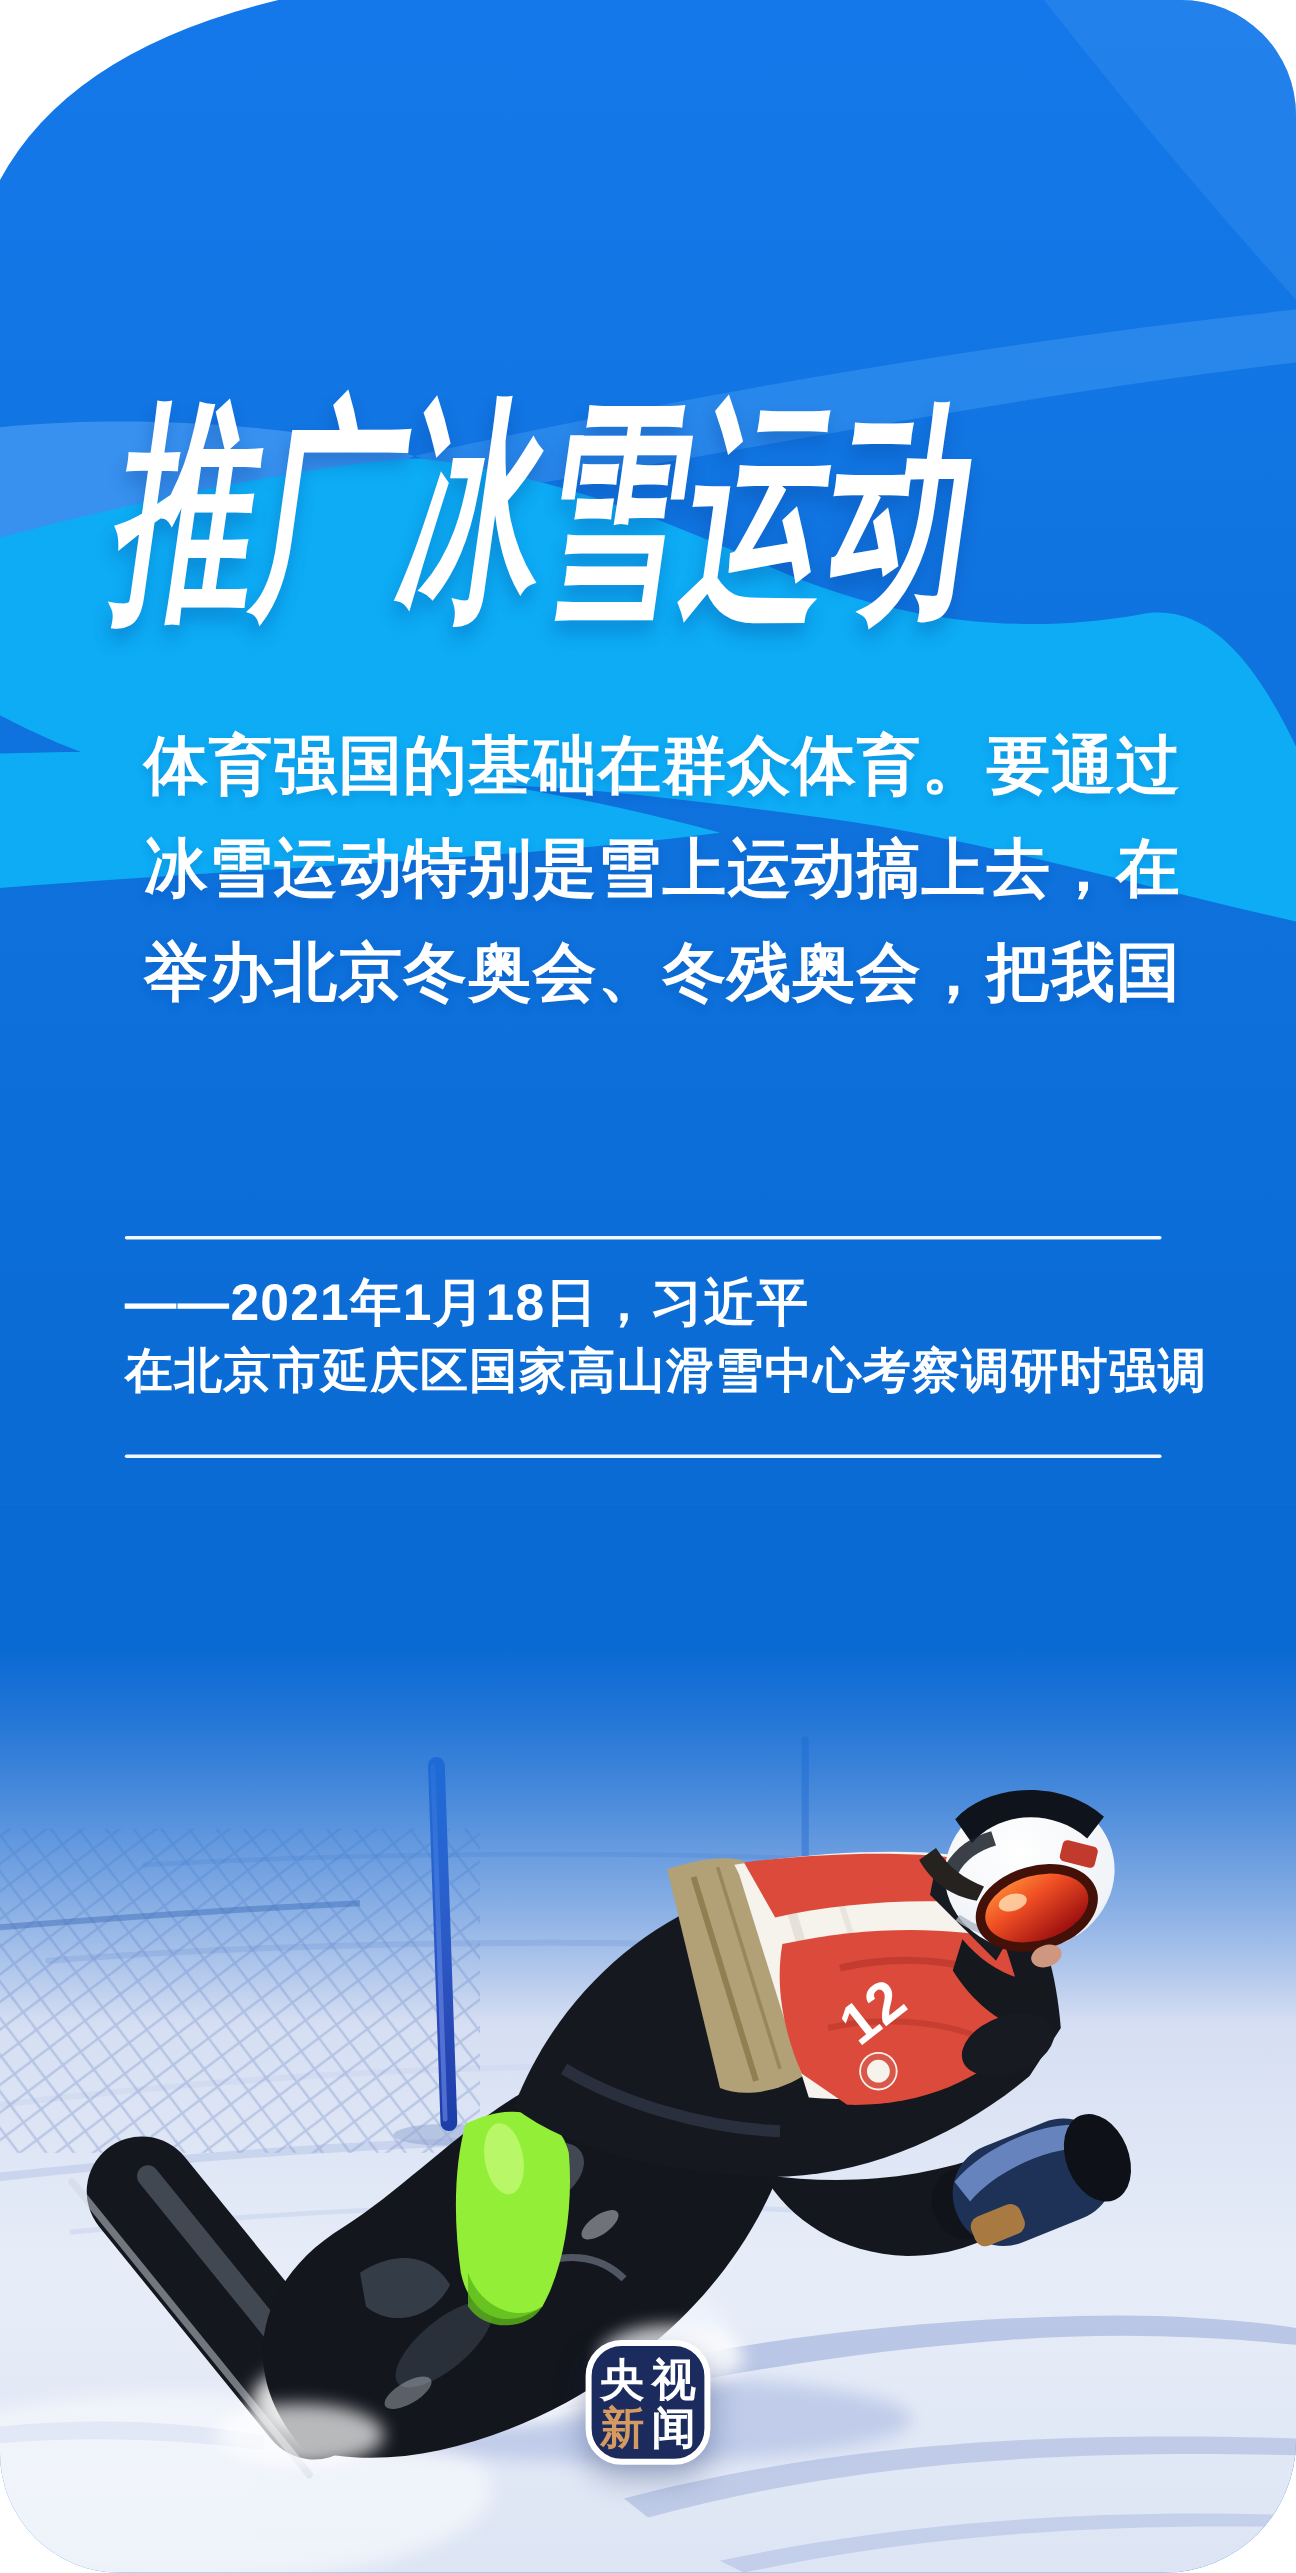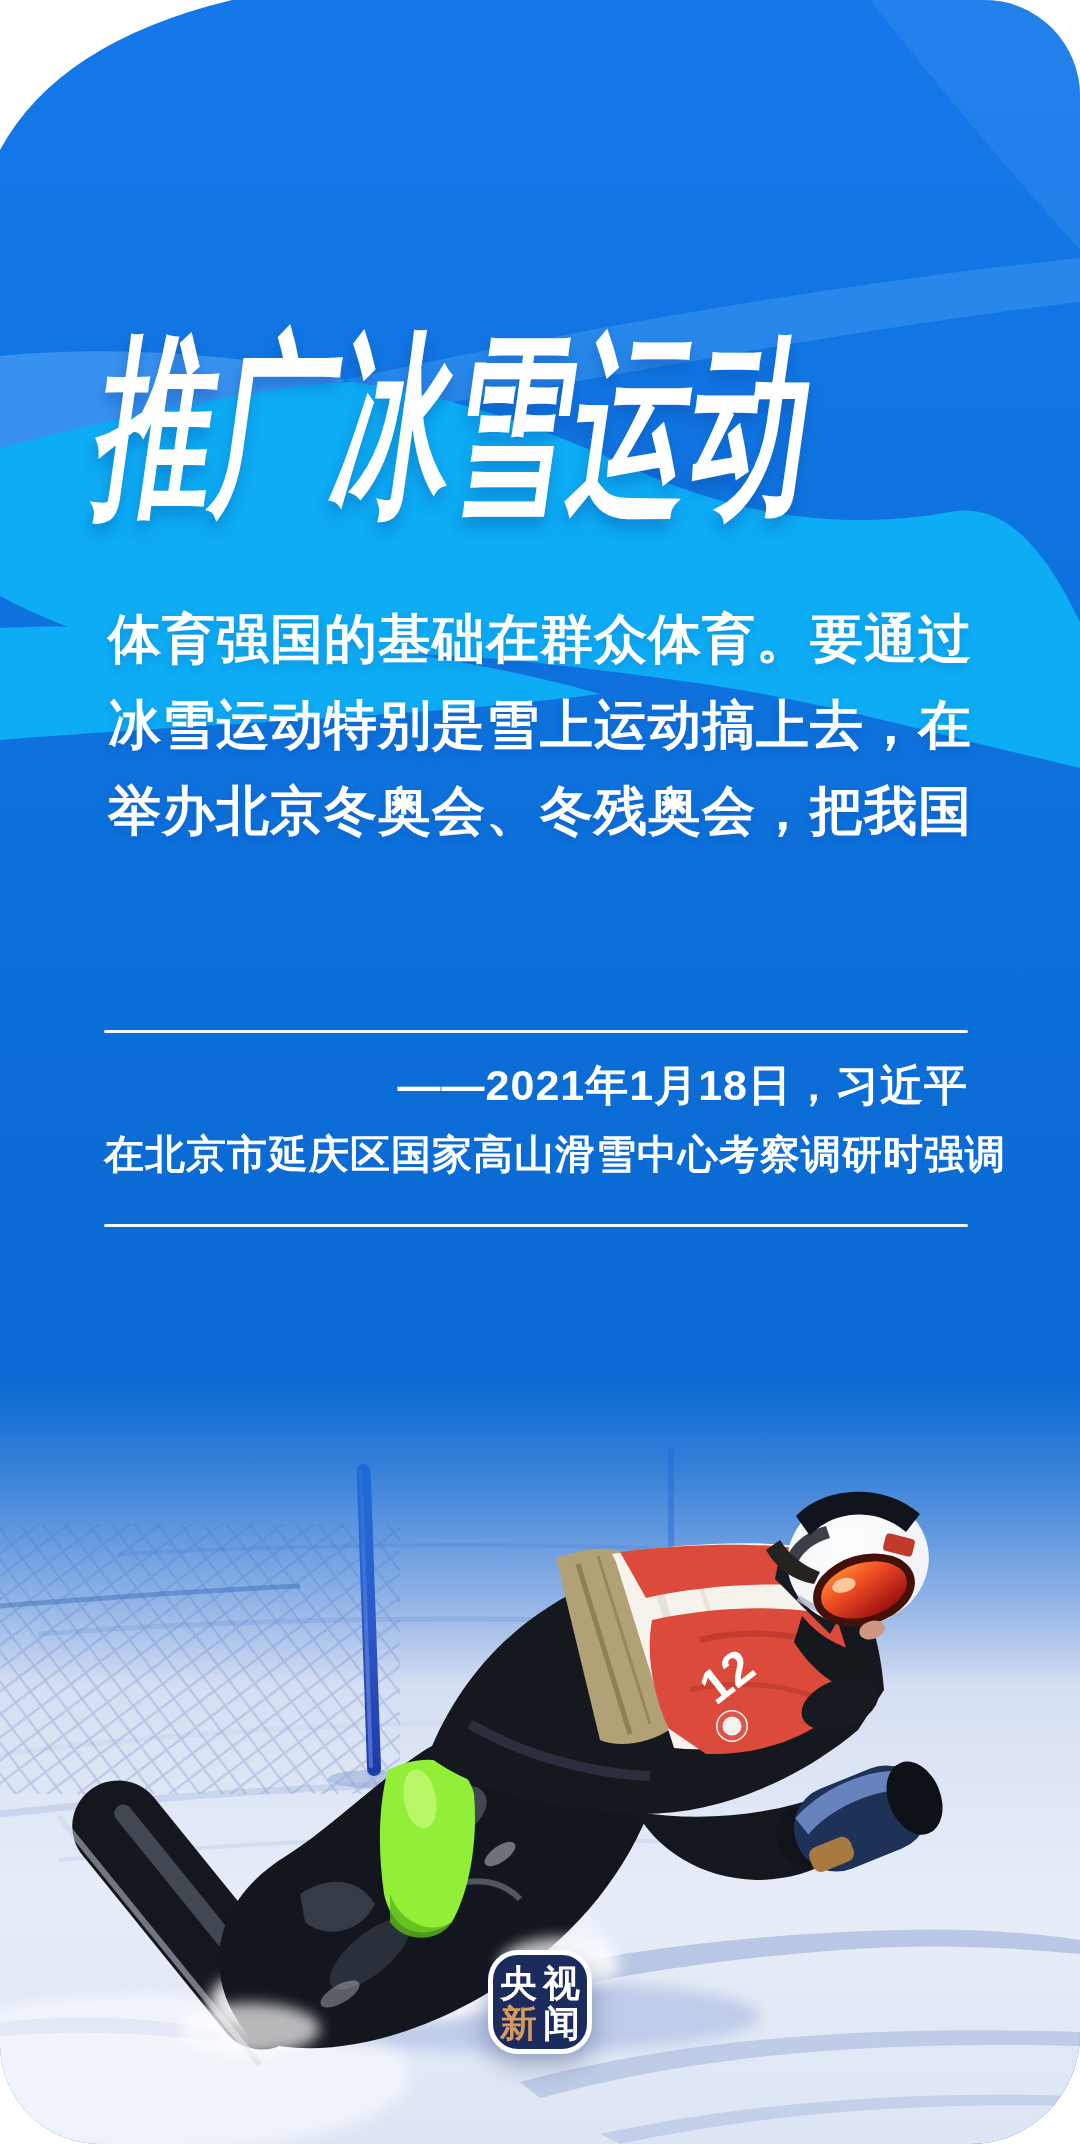--- a/index.html
+++ b/index.html
@@ -6,26 +6,26 @@
   .stage{position:relative;width:1080px;height:2144px;background:#ffffff;overflow:hidden;}
   .card{position:absolute;left:0;top:0;width:1080px;height:2144px;overflow:hidden;
         border-radius:0 96px 110px 100px;
         background:linear-gradient(180deg,#1478EA 0%,#1074E0 22%,#0D70DB 38%,#0B6CD6 52%,#0A6AD4 62%,#0A6AD4 100%);}
   .waves{position:absolute;left:0;top:0;}
   .corner-tl{position:absolute;left:0;top:0;}
   .title{position:absolute;left:118px;top:296px;margin:0;color:#ffffff;white-space:nowrap;
          font-size:196px;font-weight:900;letter-spacing:2px;
          transform:skewX(-8deg) scaleX(0.60);transform-origin:0 0;
          text-shadow:0 10px 18px rgba(8,62,150,0.30);}
-  .quote{position:absolute;left:108px;top:596px;color:#ffffff;font-weight:700;font-size:53px;letter-spacing:1px;}
+  .quote{position:absolute;left:120px;top:596px;color:#ffffff;font-weight:700;font-size:53px;letter-spacing:1px;}
   .qline{height:86px;line-height:86px;white-space:nowrap;text-shadow:0 4px 8px rgba(8,62,150,0.20);}
   .attr{position:absolute;left:104px;top:1030px;width:864px;color:#ffffff;}
   .rule{height:3px;background:rgba(255,255,255,0.95);border-radius:2px;}
-  .attr-line1{margin-top:24px;text-align:right;font-size:43px;font-weight:700;letter-spacing:1px;white-space:nowrap;}
-  .attr-line2{margin-top:12px;text-align:right;font-size:40px;font-weight:700;letter-spacing:1px;white-space:nowrap;}
+  .attr-line1{margin-top:24px;text-align:left;font-size:43px;font-weight:700;letter-spacing:1px;white-space:nowrap;}
+  .attr-line2{text-align:right;font-size:40px;font-weight:700;letter-spacing:1px;white-space:nowrap;}
   .rule.bottom{margin-top:42px;}
   .photo{position:absolute;left:0;top:1254px;width:1080px;height:890px;}
   .photo svg{display:block;}
   .logo{position:absolute;left:488px;top:1950px;width:104px;height:104px;box-sizing:border-box;
         background:#1B2B5E;border:5px solid #ffffff;border-radius:30px;
         display:grid;grid-template-columns:1fr 1fr;align-items:center;justify-items:center;
         padding:8px 4px 6px 4px;box-shadow:0 10px 26px rgba(15,35,90,0.35);}
   .logo span{font-size:37px;font-weight:900;color:#ffffff;line-height:1;}
   .logo span.gold{color:#D59A62;}
 </style>

